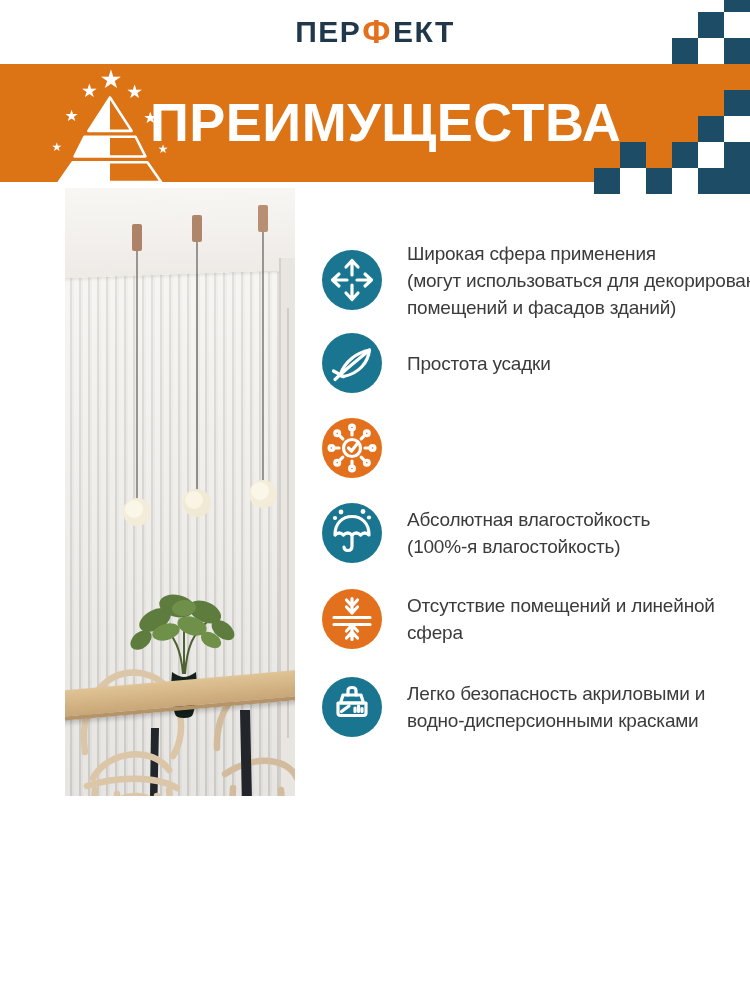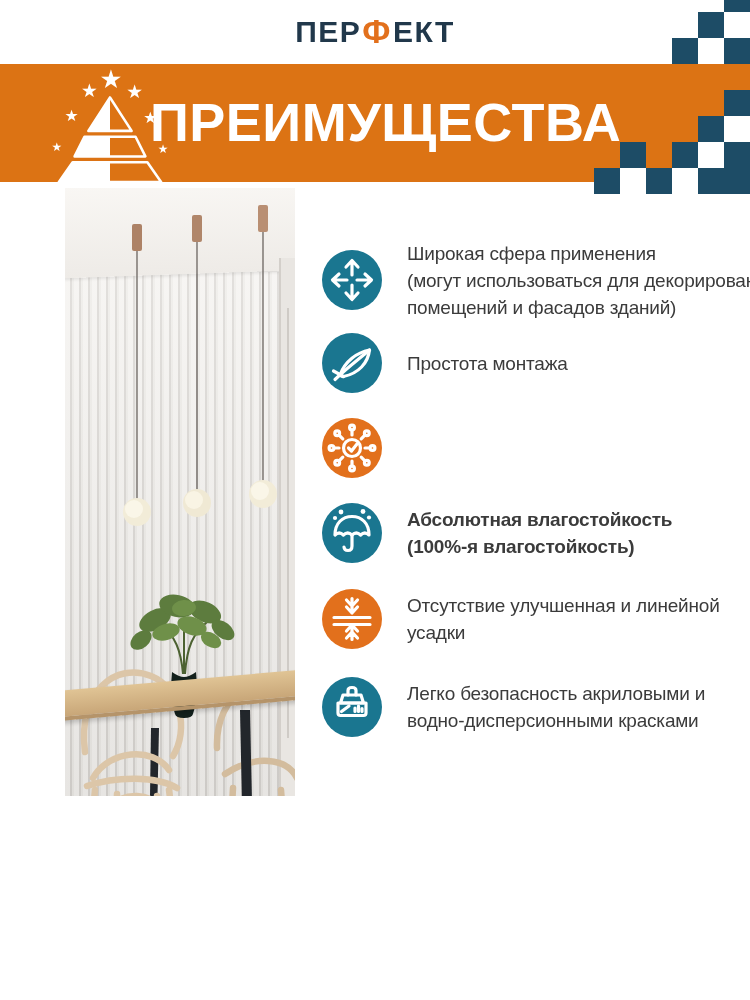--- a/index.html
+++ b/index.html
@@ -207,21 +207,21 @@
         <span class="advicon" style="background: rgb(26, 118, 144);">
           <svg width="60" height="60" viewBox="0 0 60 60">
             <g stroke="#fff" fill="none" stroke-width="3.2" stroke-linecap="round" stroke-linejoin="round">
    <path d="M18 42 C23 28 35 19.5 47.5 17 C46 30 36.5 40.5 21.5 43.5 C20 43.7 18.8 43 18 42 Z"></path>
    <path d="M47.5 17 C37 26 26 34 13 46.5"></path>
    <path d="M11.5 38 L21.5 43.5"></path>
             </g>
           </svg>
         </span>
         <div class="advtext">
-          <div>Простота монтажа</div>
+          <div>Простота усадки</div>
         </div>
       </li>
       <li class="advrow" style="min-height: 88px;">
         <span class="advicon" style="background: rgb(226, 112, 28);">
           <svg width="60" height="60" viewBox="0 0 60 60">
             <g stroke="#fff" fill="none" stroke-width="3.2" stroke-linecap="round" stroke-linejoin="round">
    <circle cx="30" cy="30" r="8.5"></circle>
    <path d="M26.5 30 L29.5 33 L35 26"></path>
    <path d="M43 30 H47.5"></path>
               <circle cx="50.5" cy="30" r="2.4"></circle>
@@ -236,21 +236,21 @@
    <path d="M20.8 39.2 L17.6 42.4"></path>
               <circle cx="15.2" cy="44.8" r="2.4"></circle>
    <path d="M30 43 V47.5"></path>
               <circle cx="30" cy="50.5" r="2.4"></circle>
    <path d="M39.2 39.2 L42.4 42.4"></path>
               <circle cx="44.8" cy="44.8" r="2.4"></circle>
             </g>
           </svg>
         </span>
       </li>
-      <li class="advrow" style="min-height: 82px; font-weight: bold;">
+      <li class="advrow" style="min-height: 82px;">
         <span class="advicon" style="background: rgb(26, 118, 144);">
           <svg width="60" height="60" viewBox="0 0 60 60">
             <g stroke="#fff" fill="none" stroke-width="3.2" stroke-linecap="round" stroke-linejoin="round">
    <path d="M13 32 C13 20 20.5 13.5 30 13.5 C39.5 13.5 47 20 47 32 Q42.8 28 38.6 32 Q34.3 28 30 32 Q25.7 28 21.4 32 Q17.2 28 13 32 Z"></path>
    <path d="M30 32 V43 Q30 47.5 26 47.5 Q22.2 47.5 22 44"></path>
             </g>
    <g fill="#fff">
               <circle cx="13" cy="15" r="2.1"></circle>
               <circle cx="19" cy="9" r="2.4"></circle>
    <circle cx="41" cy="8.5" r="2.4"></circle>
@@ -267,22 +267,22 @@
         <span class="advicon" style="background: rgb(226, 112, 28);">
           <svg width="60" height="60" viewBox="0 0 60 60">
             <g stroke="#fff" fill="none" stroke-width="3.2" stroke-linecap="round" stroke-linejoin="round">
    <path d="M12 28.5 H48 M12 35.5 H48"></path>
    <path d="M30 9.5 V24 M24.5 11 L30 17 L35.5 11 M24.5 18 L30 24 L35.5 18"></path>
    <path d="M30 50.5 V40 M24.5 49 L30 43 L35.5 49 M24.5 42 L30 36 L35.5 42"></path>
             </g>
           </svg>
         </span>
         <div class="advtext">
-          <div>Отсутствие улучшенная и линейной</div>
-          <div>усадки</div>
+          <div>Отсутствие помещений и линейной</div>
+          <div>сфера</div>
         </div>
       </li>
       <li class="advrow" style="min-height: 86px;">
         <span class="advicon" style="background: rgb(26, 118, 144);">
           <svg width="60" height="60" viewBox="0 0 60 60">
             <g stroke="#fff" fill="none" stroke-width="3.2" stroke-linecap="round" stroke-linejoin="round">
    <path d="M26 18 V13.5 Q26 10.5 30 10.5 Q34 10.5 34 13.5 V18"></path>
    <path d="M21 18 H39 L41.5 26 H18.5 Z"></path>
    <path d="M16 26 H44 V36 Q44 38.5 41.5 38.5 H18.5 Q16 38.5 16 36 Z"></path>
    <path d="M33 34.5 V31 M36.5 34.5 V29 M40 34.5 V31.5"></path>

